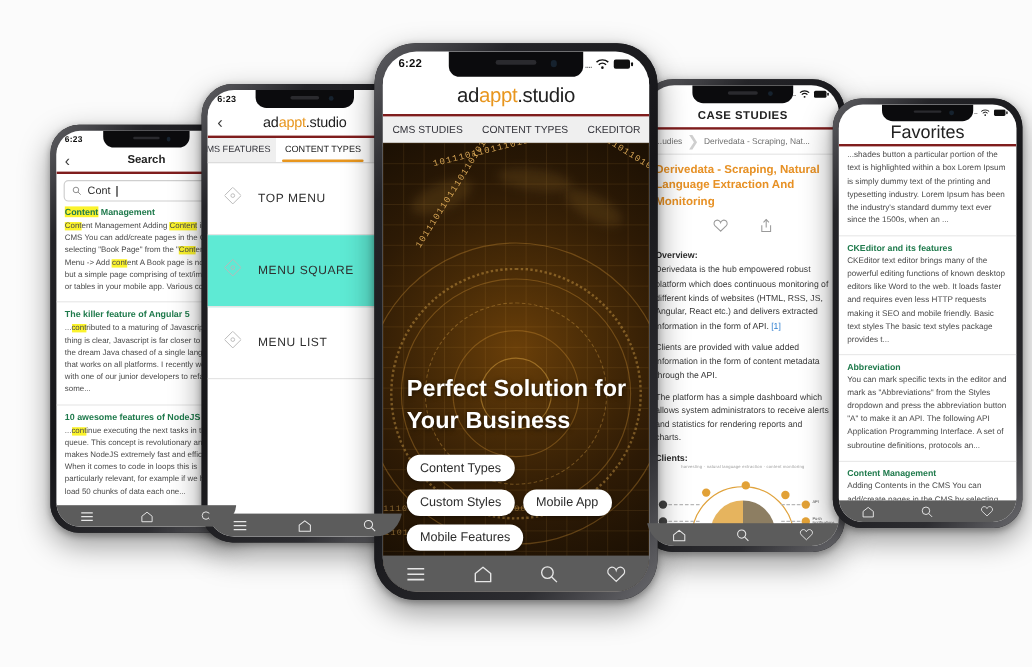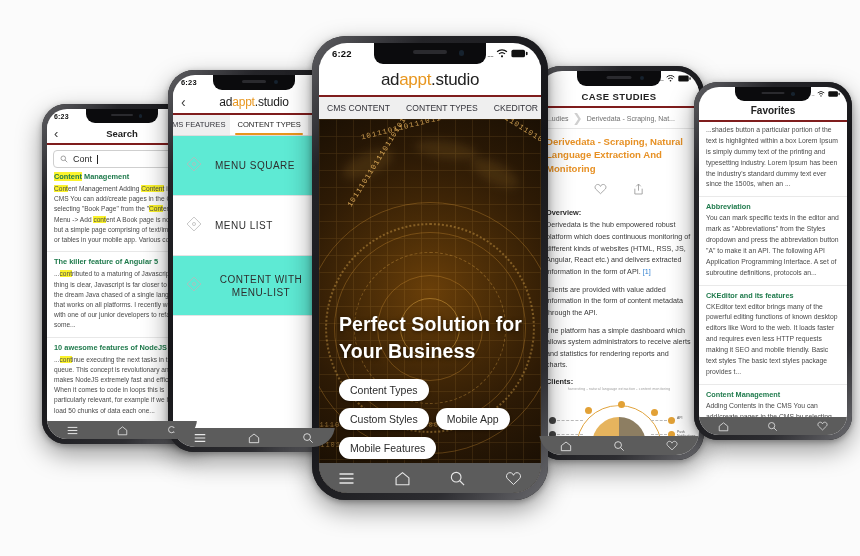--- a/index.html
+++ b/index.html
@@ -218,40 +218,40 @@
         <span class="navtitle" style="font-size:12px;letter-spacing:-.2px;"><span>ad</span><span style="color:#e8961e;">appt</span><span>.studio</span></span>
       </div>
 
       <div class="tabbar" style="height:20px;">
         <div class="tab" style="font-size:7.6px;padding:5px 5px 6px;margin-left:-6px;margin-top:21px;">MS FEATURES</div>
         <div class="tab active" style="font-size:7.6px;padding:5px 7px 6px;">CONTENT TYPES</div>
         <div class="tab" style="font-size:7.6px;padding:5px 5px 6px;">CK</div>
       </div>
 
       <div>
+        <div class="listrow" style="height:59px;">
+          <span class="diamond"><svg width="14" height="14" viewBox="0 0 20 20">
+                <rect x="3" y="3" width="14" height="14" transform="rotate(45 10 10)" fill="none" stroke="#b9b9b9" stroke-width="1.1"></rect>
+                <circle cx="10" cy="10" r="2.2" fill="none" stroke="#b9b9b9" stroke-width="1.1"></circle>
+              </svg></span>
+          <span class="rowlabel">TOP MENU</span>
+        </div>
         <div class="listrow alt" style="height:59px;">
           <span class="diamond"><svg width="14" height="14" viewBox="0 0 20 20">
                 <rect x="3" y="3" width="14" height="14" transform="rotate(45 10 10)" fill="none" stroke="#b9b9b9" stroke-width="1.1"></rect>
                 <circle cx="10" cy="10" r="2.2" fill="none" stroke="#b9b9b9" stroke-width="1.1"></circle>
               </svg></span>
           <span class="rowlabel">MENU SQUARE</span>
         </div>
         <div class="listrow" style="height:59px;">
           <span class="diamond"><svg width="14" height="14" viewBox="0 0 20 20">
                 <rect x="3" y="3" width="14" height="14" transform="rotate(45 10 10)" fill="none" stroke="#b9b9b9" stroke-width="1.1"></rect>
                 <circle cx="10" cy="10" r="2.2" fill="none" stroke="#b9b9b9" stroke-width="1.1"></circle>
               </svg></span>
           <span class="rowlabel">MENU LIST</span>
-        </div>
-        <div class="listrow alt" style="height:59px;">
-          <span class="diamond"><svg width="14" height="14" viewBox="0 0 20 20">
-                <rect x="3" y="3" width="14" height="14" transform="rotate(45 10 10)" fill="none" stroke="#b9b9b9" stroke-width="1.1"></rect>
-                <circle cx="10" cy="10" r="2.2" fill="none" stroke="#b9b9b9" stroke-width="1.1"></circle>
-              </svg></span>
-          <span class="rowlabel" style="max-width:92px;">CONTENT WITH MENU-LIST</span>
         </div>
       </div>
 
       <div class="bottomnav" style="height:19px;">
         <span>
             <svg width="12" height="10" viewBox="0 0 16 13">
               <g stroke="#e8e8e8" stroke-width="1.4">
                 <line x1="1" y1="2" x2="15" y2="2"></line>
                 <line x1="1" y1="6.5" x2="15" y2="6.5"></line>
                 <line x1="1" y1="11" x2="15" y2="11"></line>
@@ -391,34 +391,34 @@
           <span class="batt">
               <svg width="12" height="6" viewBox="0 0 20 10">
                 <rect x="0.5" y="0.5" width="16" height="9" rx="2" fill="#111"></rect>
                 <rect x="17.5" y="3" width="2" height="4" rx="1" fill="#111"></rect>
               </svg>
             </span>
         </span>
       </div>
 
       <div class="navbar" style="height:19px;margin-top:14px;">
-        <span class="navtitle" style="font-size:10px;font-weight:700;">Favorites</span>
+        <span class="navtitle" style="font-size:15px;font-weight:400;">Favorites</span>
       </div>
 
       <div style="position:absolute;left:0;right:0;top:33px;bottom:18px;overflow:hidden;">
         <div class="fav-item">
           <div class="fav-body">...shades button a particular portion of the text is highlighted within a box Lorem Ipsum is simply dummy text of the printing and typesetting industry. Lorem Ipsum has been the industry's standard dummy text ever since the 1500s, when an ...</div>
         </div>
         <div class="fav-item">
+          <div class="fav-title">CKEditor and its features</div>
+          <div class="fav-body">CKEditor text editor brings many of the powerful editing functions of known desktop editors like Word to the web. It loads faster and requires even less HTTP requests making it SEO and mobile friendly. Basic text styles The basic text styles package provides t...</div>
+        </div>
+        <div class="fav-item">
           <div class="fav-title">Abbreviation</div>
           <div class="fav-body">You can mark specific texts in the editor and mark as "Abbreviations" from the Styles dropdown and press the abbreviation button "A" to make it an API. The following API Application Programming Interface. A set of subroutine definitions, protocols an...</div>
-        </div>
-        <div class="fav-item">
-          <div class="fav-title">CKEditor and its features</div>
-          <div class="fav-body">CKEditor text editor brings many of the powerful editing functions of known desktop editors like Word to the web. It loads faster and requires even less HTTP requests making it SEO and mobile friendly. Basic text styles The basic text styles package provides t...</div>
         </div>
         <div class="fav-item">
           <div class="fav-title">Content Management</div>
           <div class="fav-body">Adding Contents in the CMS You can add/create pages in the CMS by selecting "Book Page" from the "Content" Menu -&gt; Add content A Book page is nothing but a simple page comprising of text/images or tables in your mobile app. Various content</div>
         </div>
       </div>
 
       <div class="bottomnav" style="height:18px;">
         <span>
             <svg width="11" height="11" viewBox="0 0 18 18">
@@ -467,21 +467,21 @@
               </svg>
             </span>
         </span>
       </div>
 
       <div class="navbar" style="height:31px;margin-top:21px;">
         <span class="navtitle" style="font-size:17px;letter-spacing:-.3px;"><span>ad</span><span style="color:#e8961e;">appt</span><span>.studio</span></span>
       </div>
 
       <div class="tabbar" style="height:24px;">
-        <div class="tab" style="font-size:8.6px;padding:7px 8px 8px;">CMS CONTENT</div>
+        <div class="tab" style="font-size:8.6px;padding:7px 8px 8px;">CMS STUDIES</div>
         <div class="tab" style="font-size:8.6px;padding:7px 8px 8px;">CONTENT TYPES</div>
         <div class="tab" style="font-size:8.6px;padding:7px 8px 8px;">CKEDITOR</div>
       </div>
 
       <div id="hero" style="top:76px;">
         <div class="hero-grid"></div>
         <div class="hero-blob" style="left:22px;top:34px;width:54px;height:22px;transform:rotate(-24deg);"></div>
         <div class="hero-blob" style="left:96px;top:22px;width:62px;height:18px;transform:rotate(8deg);"></div>
         <div class="hero-blob" style="left:150px;top:44px;width:52px;height:20px;transform:rotate(28deg);"></div>
         <div class="hero-rings" style="width:250px;height:250px;"></div>

